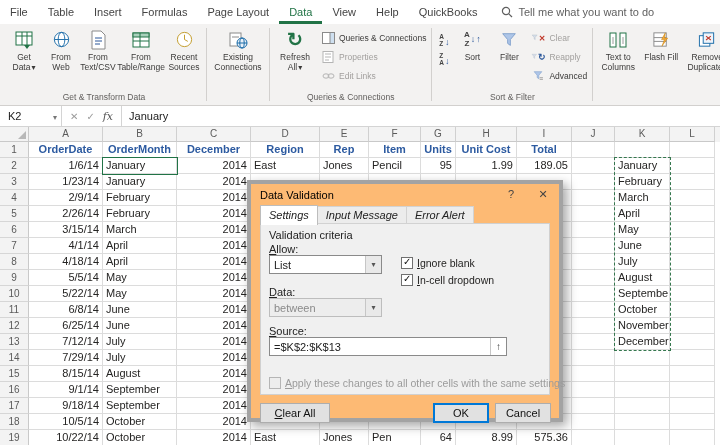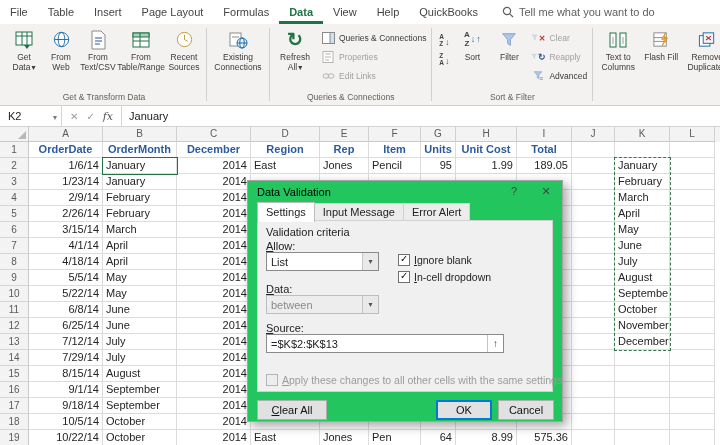--- a/index.html
+++ b/index.html
@@ -3,21 +3,21 @@
 <meta charset="utf-8">
 <style>
   * { margin:0; padding:0; box-sizing:border-box; }
   html,body { width:720px; height:445px; overflow:hidden; }
   body { font-family:"Liberation Sans", sans-serif; font-size:11px; color:#252423; background:#fff; }
   .app { position:relative; width:720px; height:445px; background:#fff; }
 
   
   .tabbar { height:24px; display:flex; align-items:stretch; background:#fff; overflow:hidden; }
   .rtab { display:flex; align-items:center; padding:0 10px; font-size:11px; color:#444; white-space:nowrap; }
-  .rtab.active { color:#217346; font-weight:bold; box-shadow:inset 0 -3px 0 0 #217346; }
+  .rtab.active { color:#217346; font-weight:normal; box-shadow:inset 0 -3px 0 0 #217346; }
   .tellme { display:flex; align-items:center; gap:5px; margin-left:14px; color:#5f5f5f; white-space:nowrap; }
 
   
   .ribbon { height:82px; background:#f3f2f1; border-bottom:1px solid #d2d0ce; display:flex; align-items:stretch; overflow:hidden; padding-left:2px; }
   .rgroup { display:flex; flex-direction:column; padding:1px 2px 0; }
   .rbtns { flex:1; display:flex; align-items:stretch; }
   .glabel { height:15px; line-height:15px; text-align:center; font-size:8.5px; color:#605e5c; white-space:nowrap; overflow:hidden; }
   .rdiv { width:1px; background:#d2d0ce; margin:4px 0; flex:0 0 1px; }
   .rbtn { cursor:default; }
   .rbtn.big { display:flex; flex-direction:column; align-items:center; text-align:center; padding:3px 2px 0; font-size:8.5px; line-height:1.2; color:#3b3a39; }
@@ -57,26 +57,26 @@
   .corner::after { content:""; position:absolute; right:2px; bottom:2px; border-left:8px solid transparent; border-bottom:8px solid #b8b8b8; }
   .colh { border-right:1px solid #d0d0d0; border-bottom:1px solid #c9c9c9; text-align:center; font-size:10px; color:#5a5a5a; line-height:14px; flex:0 0 auto; }
   .grow { display:flex; height:16px; }
   .rowh { width:29px; flex:0 0 29px; background:#f3f3f3; border-right:1px solid #c9c9c9; border-bottom:1px solid #d6d6d6; font-size:10px; color:#5a5a5a; text-align:center; line-height:16px; }
   .cell { border-right:1px solid #dcdcdc; border-bottom:1px solid #dcdcdc; font-size:11px; line-height:15px; padding:0 3px; white-space:nowrap; overflow:hidden; flex:0 0 auto; background:#fff; }
   .cell.hdr { color:#2c5aa0; font-weight:bold; }
   .ants { position:absolute; border:1.5px dashed #35774e; pointer-events:none; }
   .selbox { position:absolute; border:1.5px solid #217346; pointer-events:none; }
 
   
-  .dialog { position:absolute; left:247px; top:53px; width:316px; height:242px; background:#22c55e; border:1px solid #a3a3a3; box-shadow:4px 4px 10px rgba(0,0,0,0.35); font-size:11px; z-index:10; }
+  .dialog { position:absolute; left:247px; top:53px; width:316px; height:242px; background:#fdba74; border:4px solid #a3a3a3; box-shadow:4px 4px 10px rgba(0,0,0,0.35); font-size:11px; z-index:10; }
   .dlg-title { position:absolute; top:0; left:0; right:64px; height:22px; display:flex; align-items:center; padding-left:9px; color:#000; }
   .dlg-help, .dlg-close { position:absolute; top:0; width:32px; height:21px; text-align:center; line-height:21px; color:#444; font-size:11px; }
   .dlg-help { right:32px; }
   .dlg-close { right:0; }
-  .dlg-tabs { position:absolute; top:21px; left:9px; display:flex; align-items:flex-end; z-index:2; }
+  .dlg-tabs { position:absolute; top:21px; left:9px; display:flex; align-items:flex-end; z-index:2;font-style:italic; }
   .dtab { height:18px; line-height:17px; padding:0 8px; background:#ececec; border:1px solid #d2d2d2; border-left:none; font-size:11px; color:#222; }
   .dtab:first-child { border-left:1px solid #d2d2d2; }
   .dtab.active { background:#fff; height:20px; line-height:19px; border-color:#bdbdbd; border-bottom:none; margin-bottom:-1px; }
   .dlg-page { position:absolute; left:9px; right:9px; top:39px; height:172px; border:1px solid #d0d0d0; background:#f0f0f0; }
   .vc-label { position:absolute; left:8px; top:5px; color:#222; }
   .fld-label { position:absolute; left:8px; color:#222; }
   .ac { text-decoration:underline; }
   .combo { position:absolute; height:19px; background:#fff; border:1px solid #8a8a8a; display:flex; align-items:center; }
   .combo .cmb-txt { flex:1; padding-left:4px; font-size:11px; color:#222; }
   .cmb-arr { width:16px; height:100%; border-left:1px solid #c6c6c6; background:#e9e9e9; display:flex; align-items:center; justify-content:center; }
@@ -99,22 +99,22 @@
 </head>
 <body>
 
 <div class="app">
 
   <div class="tabbar">
 
     <div class="rtab">File</div>
       <div class="rtab">Table</div>
       <div class="rtab">Insert</div>
+      <div class="rtab">Formulas</div>
       <div class="rtab">Page Layout</div>
-      <div class="rtab">Formulas</div>
       <div class="rtab active">Data</div>
       <div class="rtab">View</div>
       <div class="rtab">Help</div>
       <div class="rtab">QuickBooks</div>
       <div class="tellme">
       <svg width="12" height="12" viewBox="0 0 12 12">
           <circle cx="5" cy="5" r="3.6" fill="none" stroke="#5f5f5f" stroke-width="1.2"></circle>
           <line x1="7.8" y1="7.8" x2="11" y2="11" stroke="#5f5f5f" stroke-width="1.2"></line>
         </svg>
       <span>Tell me what you want to do</span>

